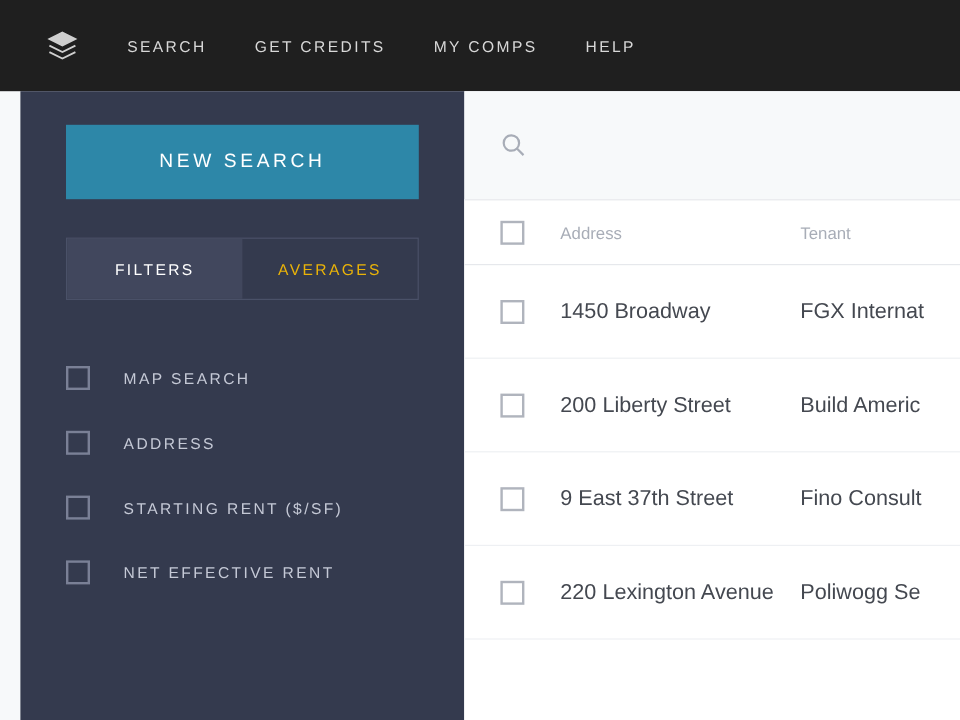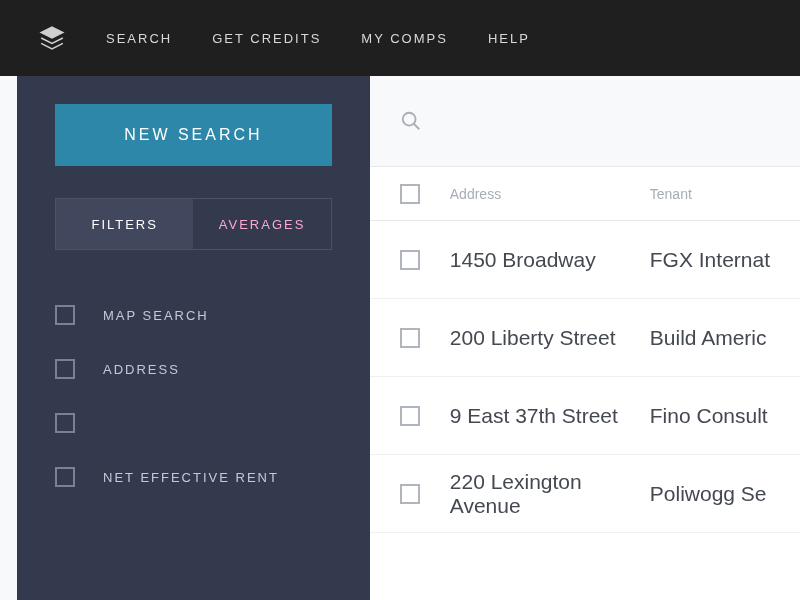--- a/index.html
+++ b/index.html
@@ -67,21 +67,21 @@
       font-size: 13px;
       letter-spacing: 2px;
       cursor: pointer;
     }
     .tab-active {
       background: #41475d;
       color: #ffffff;
     }
     .tab-inactive {
       background: transparent;
-      color: #f9a8d4;
+      color: #eab308;
     }
     .filter-list {
       margin-top: 38px;
     }
     .filter-item {
       display: flex;
       align-items: center;
       gap: 28px;
       height: 54px;
       cursor: pointer;
@@ -129,21 +129,21 @@
       color: #a8adb7;
       font-size: 14px;
     }
     .table-row {
       display: flex;
       align-items: center;
       height: 78px;
       padding: 0 30px;
       border-bottom: 1px solid #eef0f3;
       color: #444850;
-      font-size: 21px;
+      font-size: 18px;
     }
     .row-checkbox {
       width: 20px;
       height: 20px;
       border: 2px solid #b0b4bd;
       background: #ffffff;
       flex-shrink: 0;
       cursor: pointer;
     }
     .col-check { width: 50px; }
@@ -180,20 +180,21 @@
       <div class="filter-item">
         <div class="checkbox"></div>
         <span class="filter-label">MAP SEARCH</span>
       </div>
       <div class="filter-item">
         <div class="checkbox"></div>
         <span class="filter-label">ADDRESS</span>
       </div>
       <div class="filter-item">
         <div class="checkbox"></div>
+        <span class="filter-label">STARTING RENT ($/SF)</span>
       </div>
       <div class="filter-item">
         <div class="checkbox"></div>
         <span class="filter-label">NET EFFECTIVE RENT</span>
       </div>
     </div>
   </div>
 
   <div class="main">
     <div class="searchbar">

